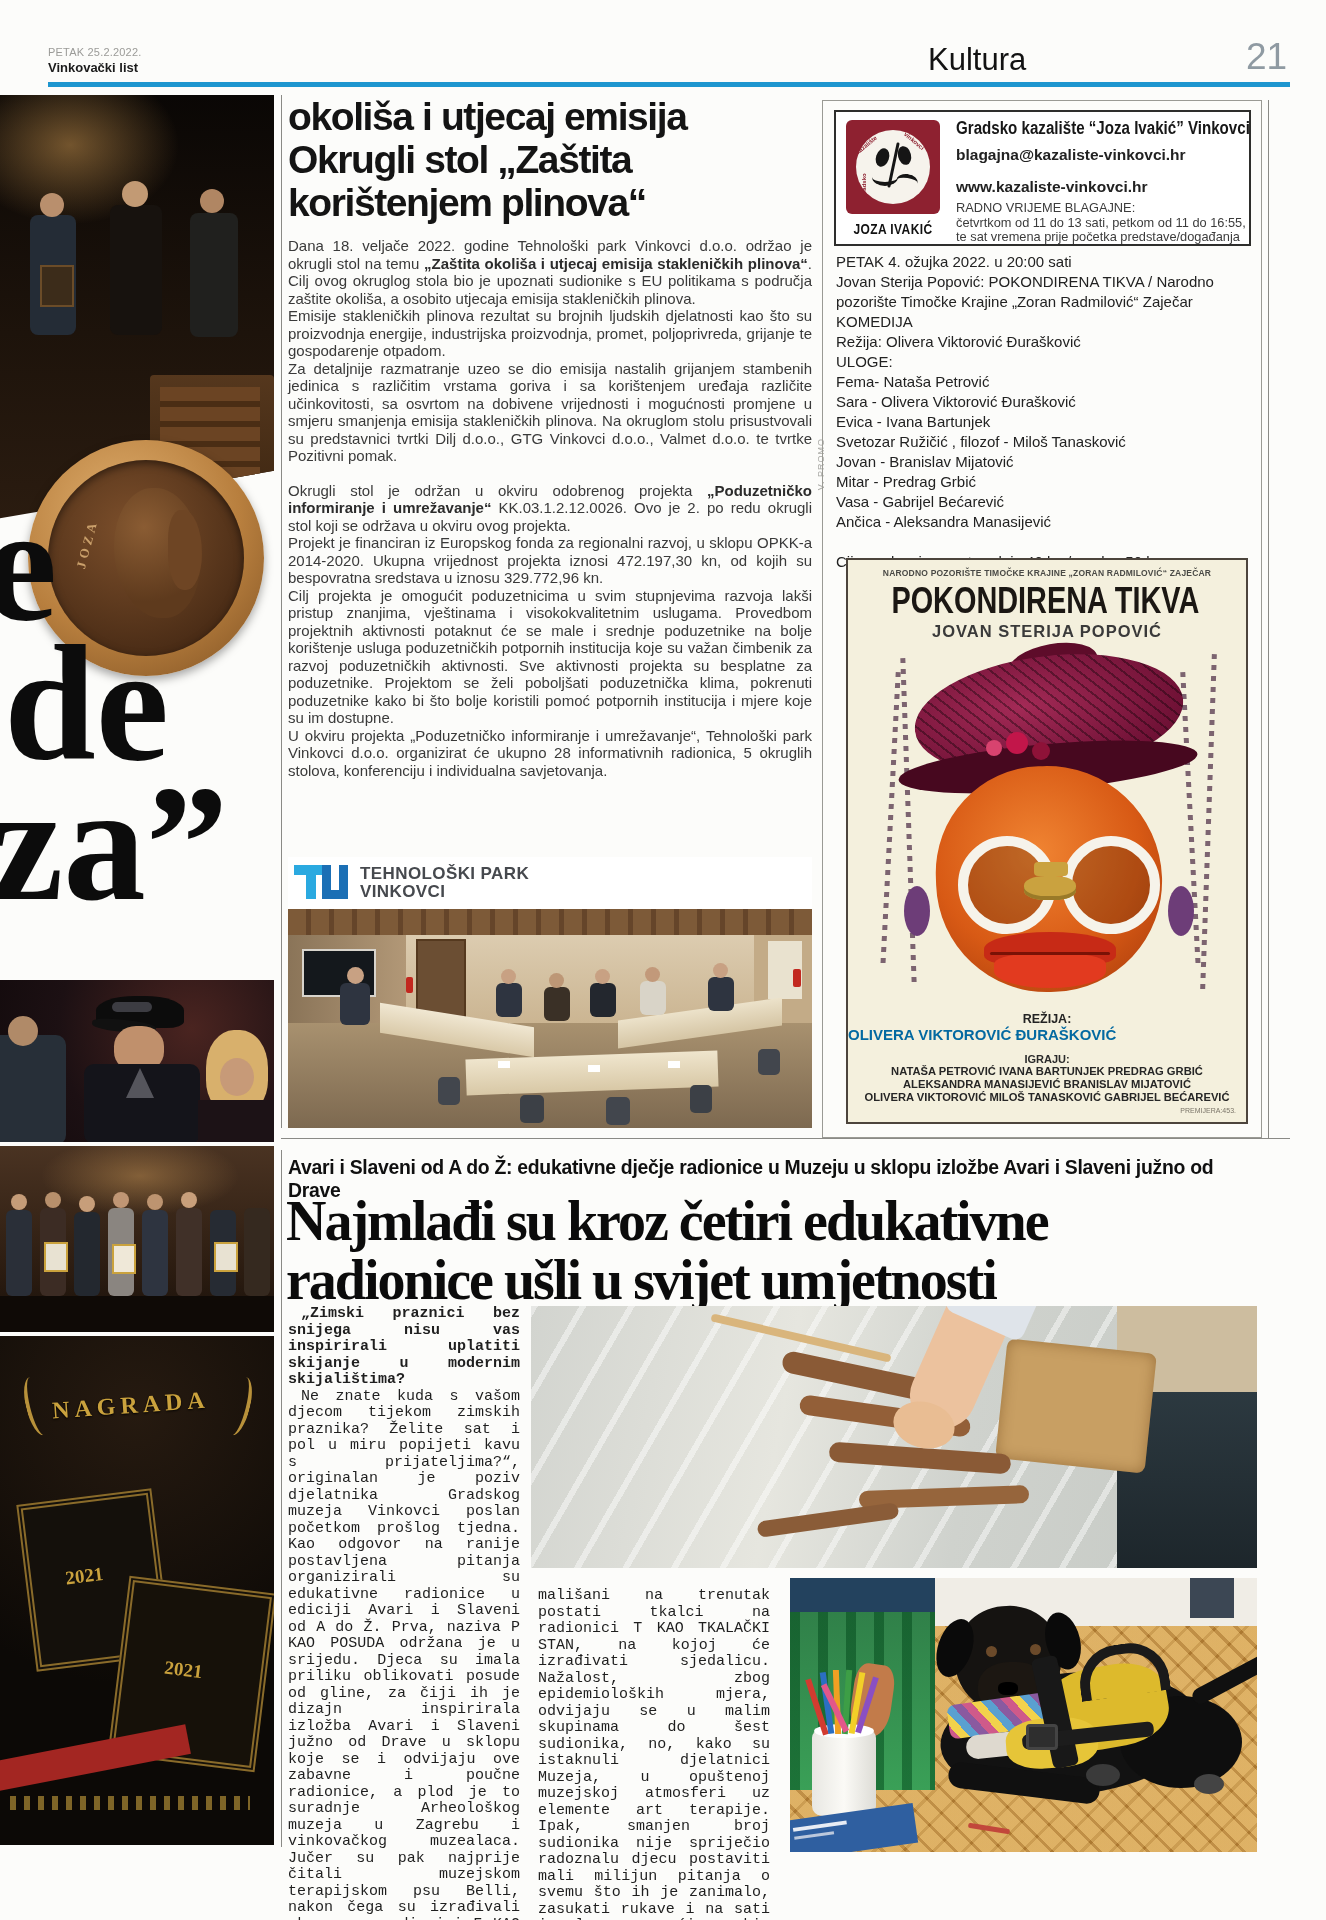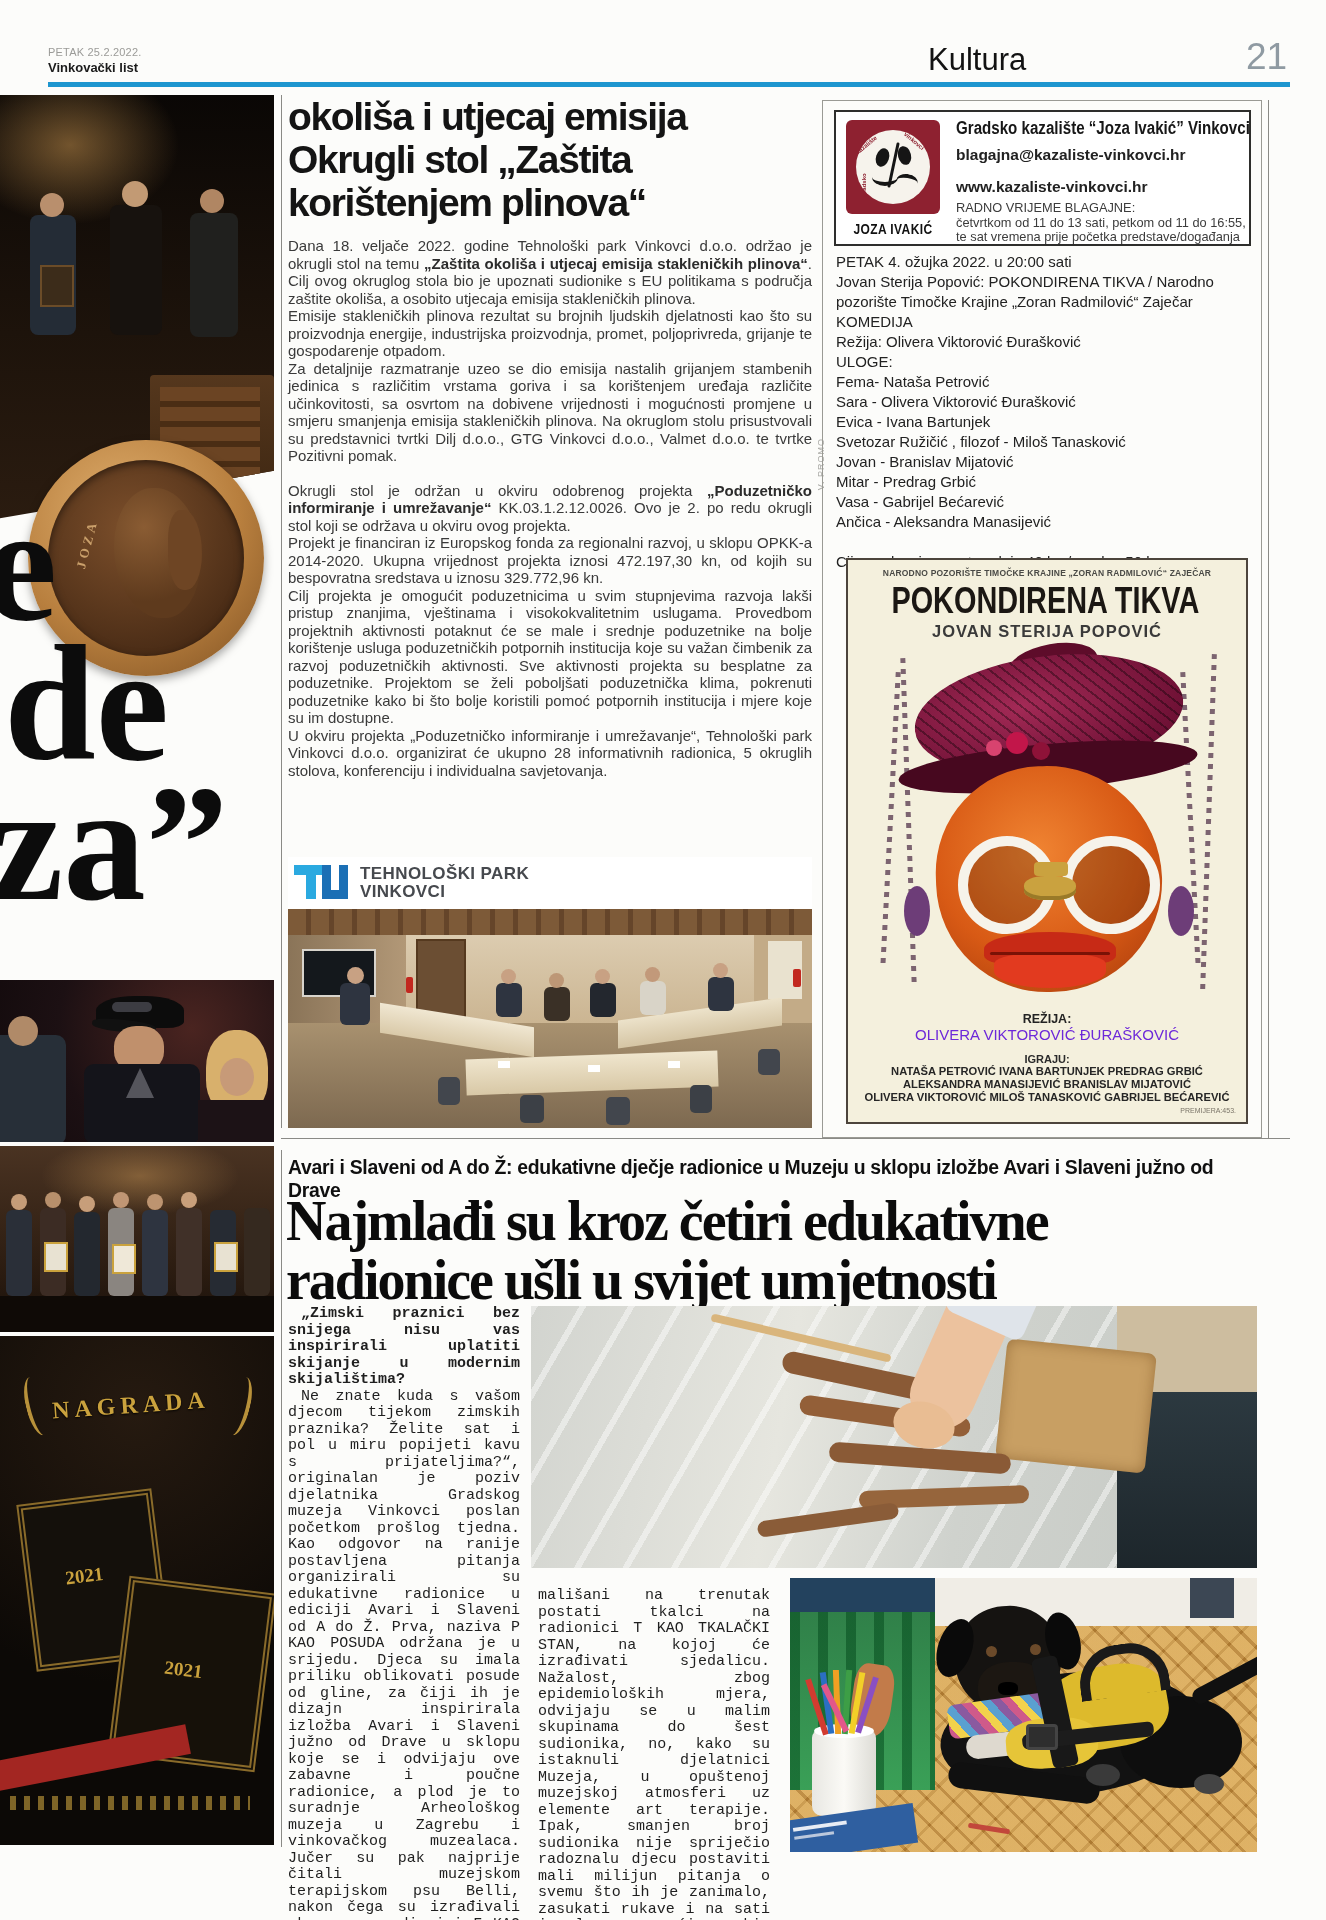--- a/index.html
+++ b/index.html
@@ -44,21 +44,21 @@
   .th-sched div{min-height:20px}
   .joza-label{font-size:15px;font-weight:bold;color:#111;transform:scaleX(.8);letter-spacing:.5px}
   
   .poster{left:846px;top:558px;width:402px;height:566px;background:#f4f0dd;
           border:2px solid #4c443c;box-sizing:border-box;overflow:hidden}
   .po-venue{font-size:8.5px;font-weight:bold;color:#4a4a46;letter-spacing:.2px;text-align:center}
   .po-title{font-size:37px;font-weight:bold;color:#1b1713;transform:scaleX(.78);
             white-space:nowrap;letter-spacing:0}
   .po-author{font-size:16.5px;font-weight:bold;color:#3a3a3a;letter-spacing:1px;text-align:center}
   .po-dir-label{font-size:12.5px;font-weight:bold;color:#232323;text-align:center}
-  .po-dir{font-size:15px;font-weight:normal;color:#6d28d9;text-align:center}
+  .po-dir{font-size:15px;font-weight:bold;color:#0369a1;text-align:left}
   .po-cast-label{font-size:11px;font-weight:bold;color:#2a2a2a;text-align:center}
   .po-cast{font-size:11.2px;font-weight:bold;color:#262626;text-align:center;line-height:13px}
   .po-prem{font-size:7px;color:#7a7468}
   .beads{width:5px;background:repeating-linear-gradient(180deg,#7c6470 0 5px,transparent 5px 11px)}
   
   .kicker{left:288px;top:1156px;width:1005px;font-size:20px;font-weight:bold;
           color:#101010;letter-spacing:-.3px;transform:scaleX(.97);transform-origin:left}
   .a2-title{left:286px;top:1192px;width:1020px;font-family:"Liberation Serif",serif;
             font-weight:bold;font-size:56px;line-height:1.06;letter-spacing:-2px;color:#0b0b0b}
   .a2col{font-family:Liberation Mono, monospace;font-size:15px;line-height:16.5px;

